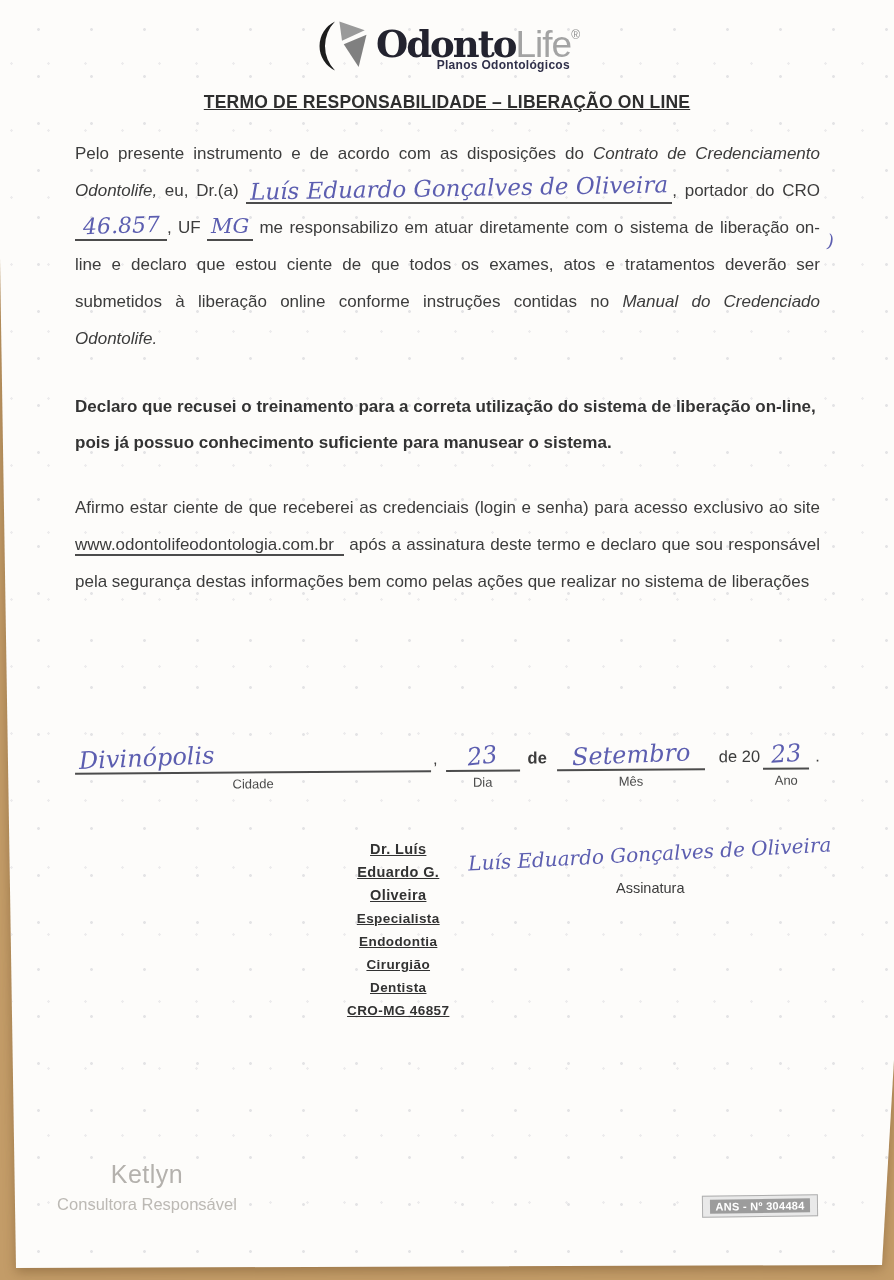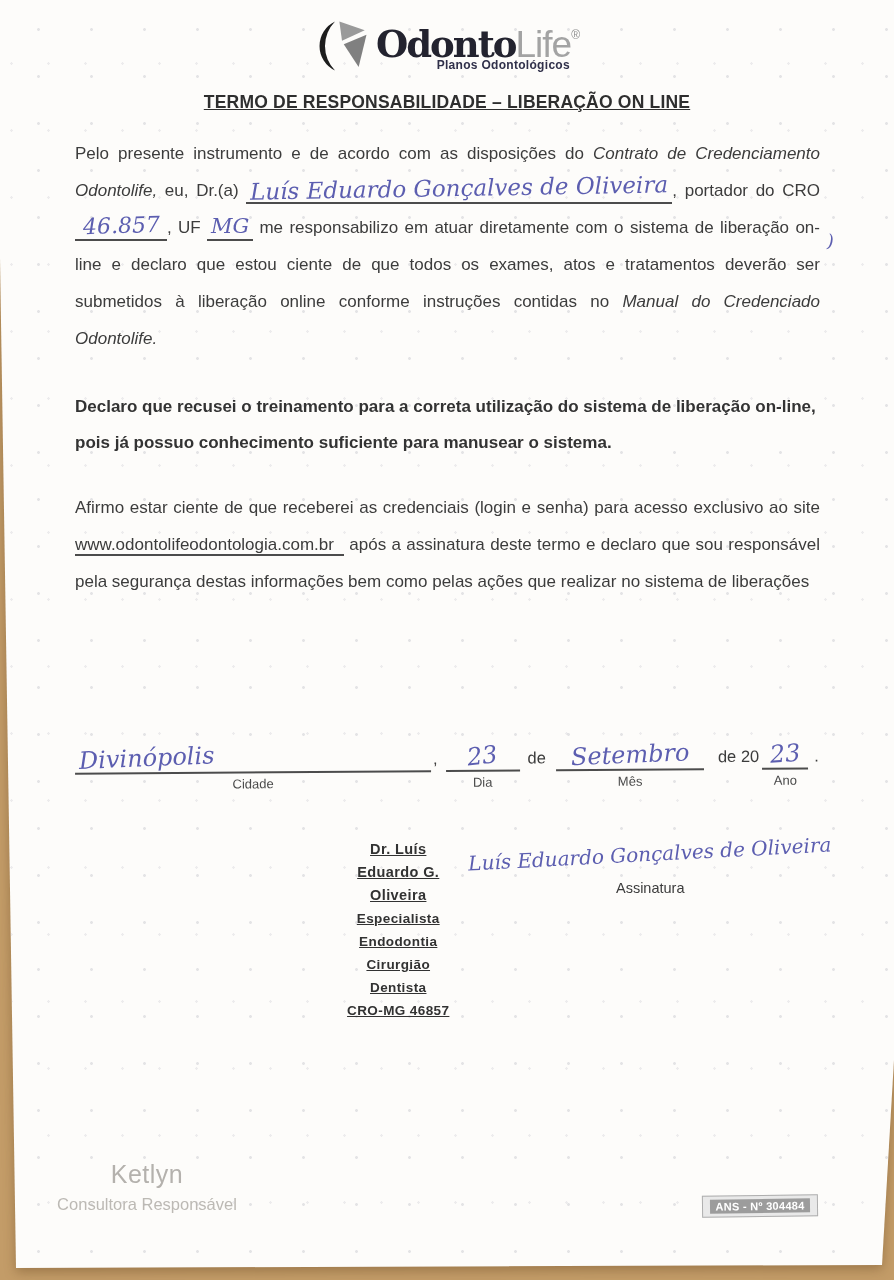--- a/index.html
+++ b/index.html
@@ -60,21 +60,21 @@
   .f-day .fl{justify-content:center;}
   .f-day .hand{font-size:24px;transform:rotate(-6deg);}
   .f-month{width:148px;}
   .f-month .fl{justify-content:center;}
   .f-month .hand{font-size:24px;transform:rotate(-2deg);}
   .f-year{width:46px;}
   .f-year .fl{justify-content:center;}
   .f-year .hand{font-size:24px;transform:rotate(-4deg);}
   .conn{font-size:16.5px;color:#3c3c3c;margin-bottom:24px;white-space:nowrap;}
   .c1{margin:0 8px 24px 2px;}
-  .c2{margin:0 10px 24px 8px;}
+  .c2{margin:0 10px 24px 8px;font-weight:bold;}
   .c3{margin:0 3px 24px 14px;}
   .c4{margin:0 0 24px 6px;}
   
   .sig-row{display:flex;margin:46px 62px 0 342px;}
   .stamp{width:232px;text-align:center;font-weight:bold;color:#323232;font-size:13.5px;line-height:23px;letter-spacing:.4px;text-decoration:underline;}
   .stamp .s1{font-size:14.5px;}
   .sig-block{flex:1;text-align:center;padding-left:14px;}
   .sig-hand{font-family:"DejaVu Serif",cursive;font-style:italic;color:#5c5eb0;font-size:20px;white-space:nowrap;display:inline-block;transform:rotate(-3deg);margin-top:4px;}
   .sig-label{font-size:14.5px;color:#3c3c3c;margin-top:14px;}
   

